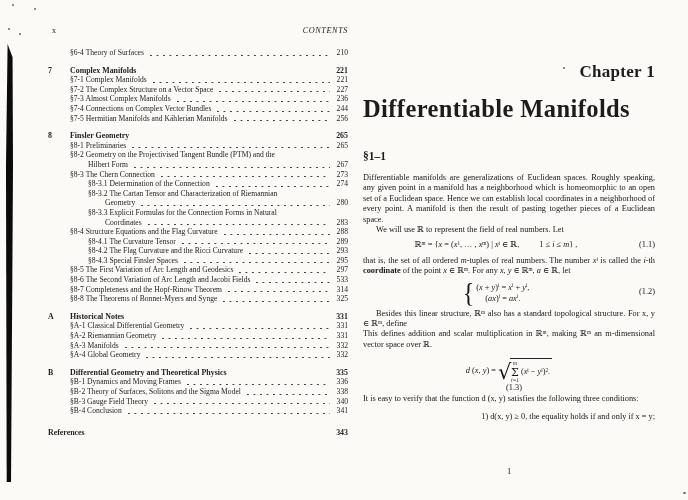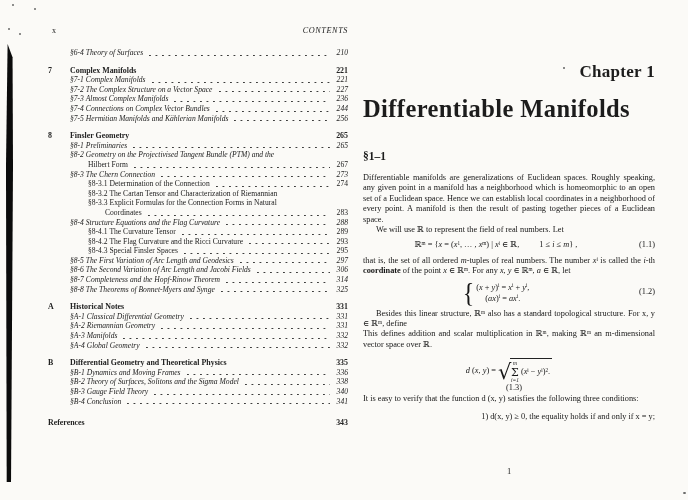--- a/index.html
+++ b/index.html
@@ -20,21 +20,21 @@
   .page-left{position:absolute;left:28px;top:26px;width:320px;}
   .toc-header{display:flex;justify-content:space-between;align-items:baseline;padding-left:24px;}
   .toc-pageno{font-size:8px;}
   .toc-title{font-style:italic;font-size:8.2px;letter-spacing:.6px;}
   .toc-list{margin-top:13px;margin-left:20px;width:300px;font-size:7.6px;line-height:9.6px;color:#222;}
   .toc-row{display:flex;align-items:baseline;}
   .toc-row.bold{font-weight:bold;font-size:7.9px;}
   .toc-row.g1{margin-top:8px;}
   .toc-row.g2{margin-top:12px;}
   .toc-row .num{width:22px;flex:0 0 22px;}
-  .toc-row.l1{padding-left:22px;font-style:italic;}
+  .toc-row.l1{padding-left:22px;}
   .toc-row.l2{padding-left:40px;}
   .toc-row.l3{padding-left:57px;}
   .toc-row .txt{white-space:nowrap;}
   .toc-row .leader{
     flex:1;align-self:flex-end;height:3px;margin:0 4px 1px 6px;
     background-image:radial-gradient(circle at 1px 1.5px,#3d3d3d .8px,transparent 1px);
     background-size:6.5px 3px;background-repeat:repeat-x;
   }
   .toc-row .leader.off{background-image:none;}
   .toc-row .pg{text-align:right;min-width:14px;}
@@ -143,20 +143,25 @@
       </div>
       <div class="toc-row l2">
         <span class="txt">§8-3.1 Determination of the Connection</span>
         <span class="leader"></span>
         <span class="pg">274</span>
       </div>
       <div class="toc-row l2">
         <span class="txt">§8-3.2 The Cartan Tensor and Characterization of Riemannian</span>
         <span class="leader off"></span>
       </div>
+      <div class="toc-row l3">
+        <span class="txt">Geometry</span>
+        <span class="leader"></span>
+        <span class="pg">280</span>
+      </div>
       <div class="toc-row l2">
         <span class="txt">§8-3.3 Explicit Formulas for the Connection Forms in Natural</span>
         <span class="leader off"></span>
       </div>
       <div class="toc-row l3">
         <span class="txt">Coordinates</span>
         <span class="leader"></span>
         <span class="pg">283</span>
       </div>
       <div class="toc-row l1">
@@ -180,21 +185,21 @@
         <span class="pg">295</span>
       </div>
       <div class="toc-row l1">
         <span class="txt">§8-5 The First Variation of Arc Length and Geodesics</span>
         <span class="leader"></span>
         <span class="pg">297</span>
       </div>
       <div class="toc-row l1">
         <span class="txt">§8-6 The Second Variation of Arc Length and Jacobi Fields</span>
         <span class="leader"></span>
-        <span class="pg">306</span>
+        <span class="pg">533</span>
       </div>
       <div class="toc-row l1">
         <span class="txt">§8-7 Completeness and the Hopf-Rinow Theorem</span>
         <span class="leader"></span>
         <span class="pg">314</span>
       </div>
       <div class="toc-row l1">
         <span class="txt">§8-8 The Theorems of Bonnet-Myers and Synge</span>
         <span class="leader"></span>
         <span class="pg">325</span>

